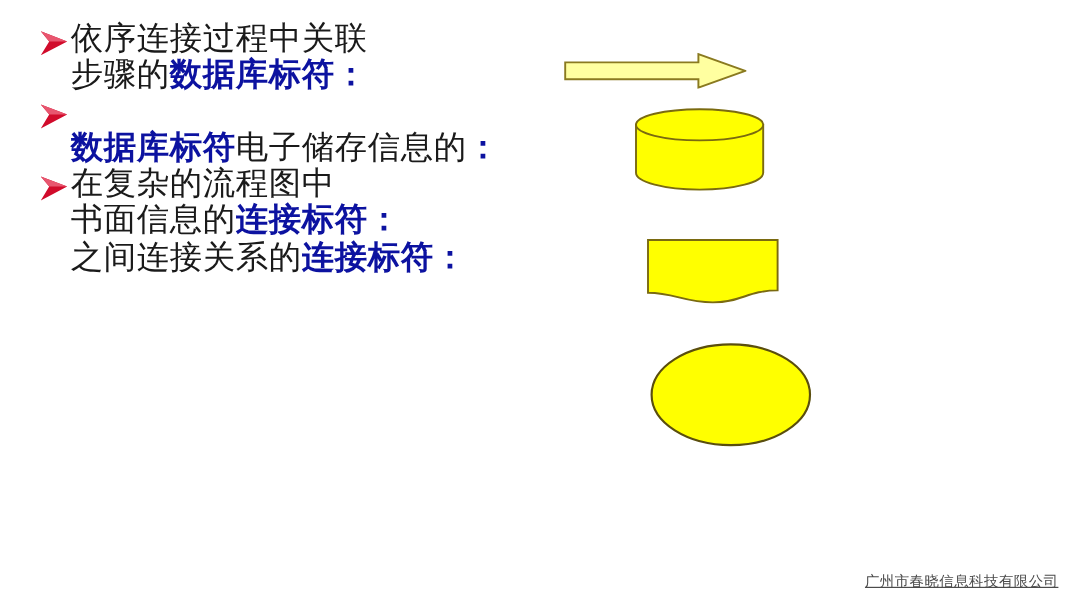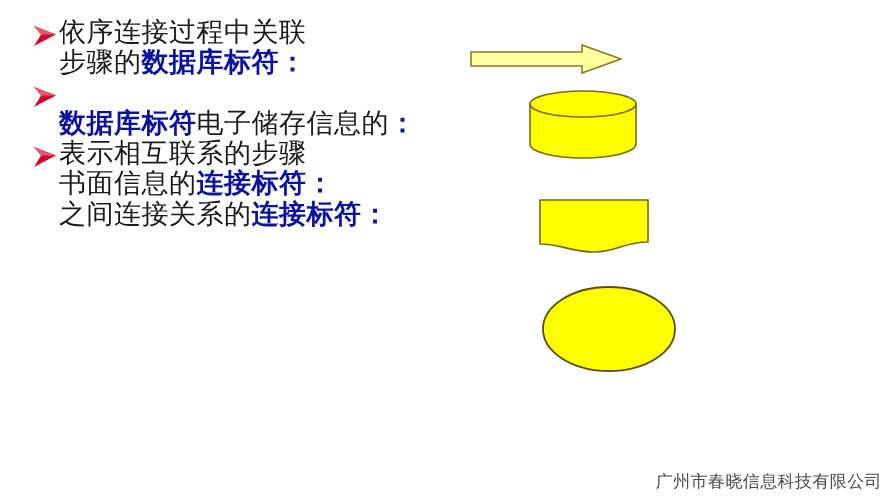--- a/index.html
+++ b/index.html
@@ -68,25 +68,26 @@
   #arrow-shape  { left: 470px; top: 44px;  width: 152px; height: 30px; }
   #cylinder-shape { left: 528px; top: 90px;  width: 110px; height: 70px; }
   #document-shape { left: 538px; top: 198px; width: 112px; height: 56px; }
   #ellipse-shape  { left: 540px; top: 284px; width: 138px; height: 90px; }
 
   
   #footer-credit {
     position: absolute;
     right: 14px;
     bottom: 6px;
-    font-size: 17px;
+    font-size: 12px;
     color: #4b4b4b;
     font-family: "DejaVu Sans", "Liberation Sans", sans-serif;
     letter-spacing: 0.4px;
     white-space: nowrap;
+    text-decoration: underline;
   }
 </style>
 </head>
 <body>
 
 <div id="slide">
 
   <div id="bullet-list">
 
     <div class="bullet-block">
@@ -123,21 +124,21 @@
     </div>
 
     <div class="bullet-block">
       <div class="bullet-line">
         <span class="bullet-marker">
           <svg width="27" height="30" viewBox="0 0 27 30">
             <path d="M2 5 L24 13.5 L2 25 L9 13.5 Z" fill="#d10b2b"></path>
             <path d="M2 5 L24 13.5 L9 13.5 Z" fill="#e8566f"></path>
           </svg>
         </span>
-        <span class="line-text">表示相互联系的步骤</span>
+        <span class="line-text">在复杂的流程图中</span>
       </div>
       <div class="bullet-line indented">
         <span class="line-text">书面信息的</span>
         <span class="line-text hl">连接标符</span>
         <span class="line-text hl">：</span>
       </div>
     </div>
 
     <div class="bullet-block">
       <div class="bullet-line indented">

